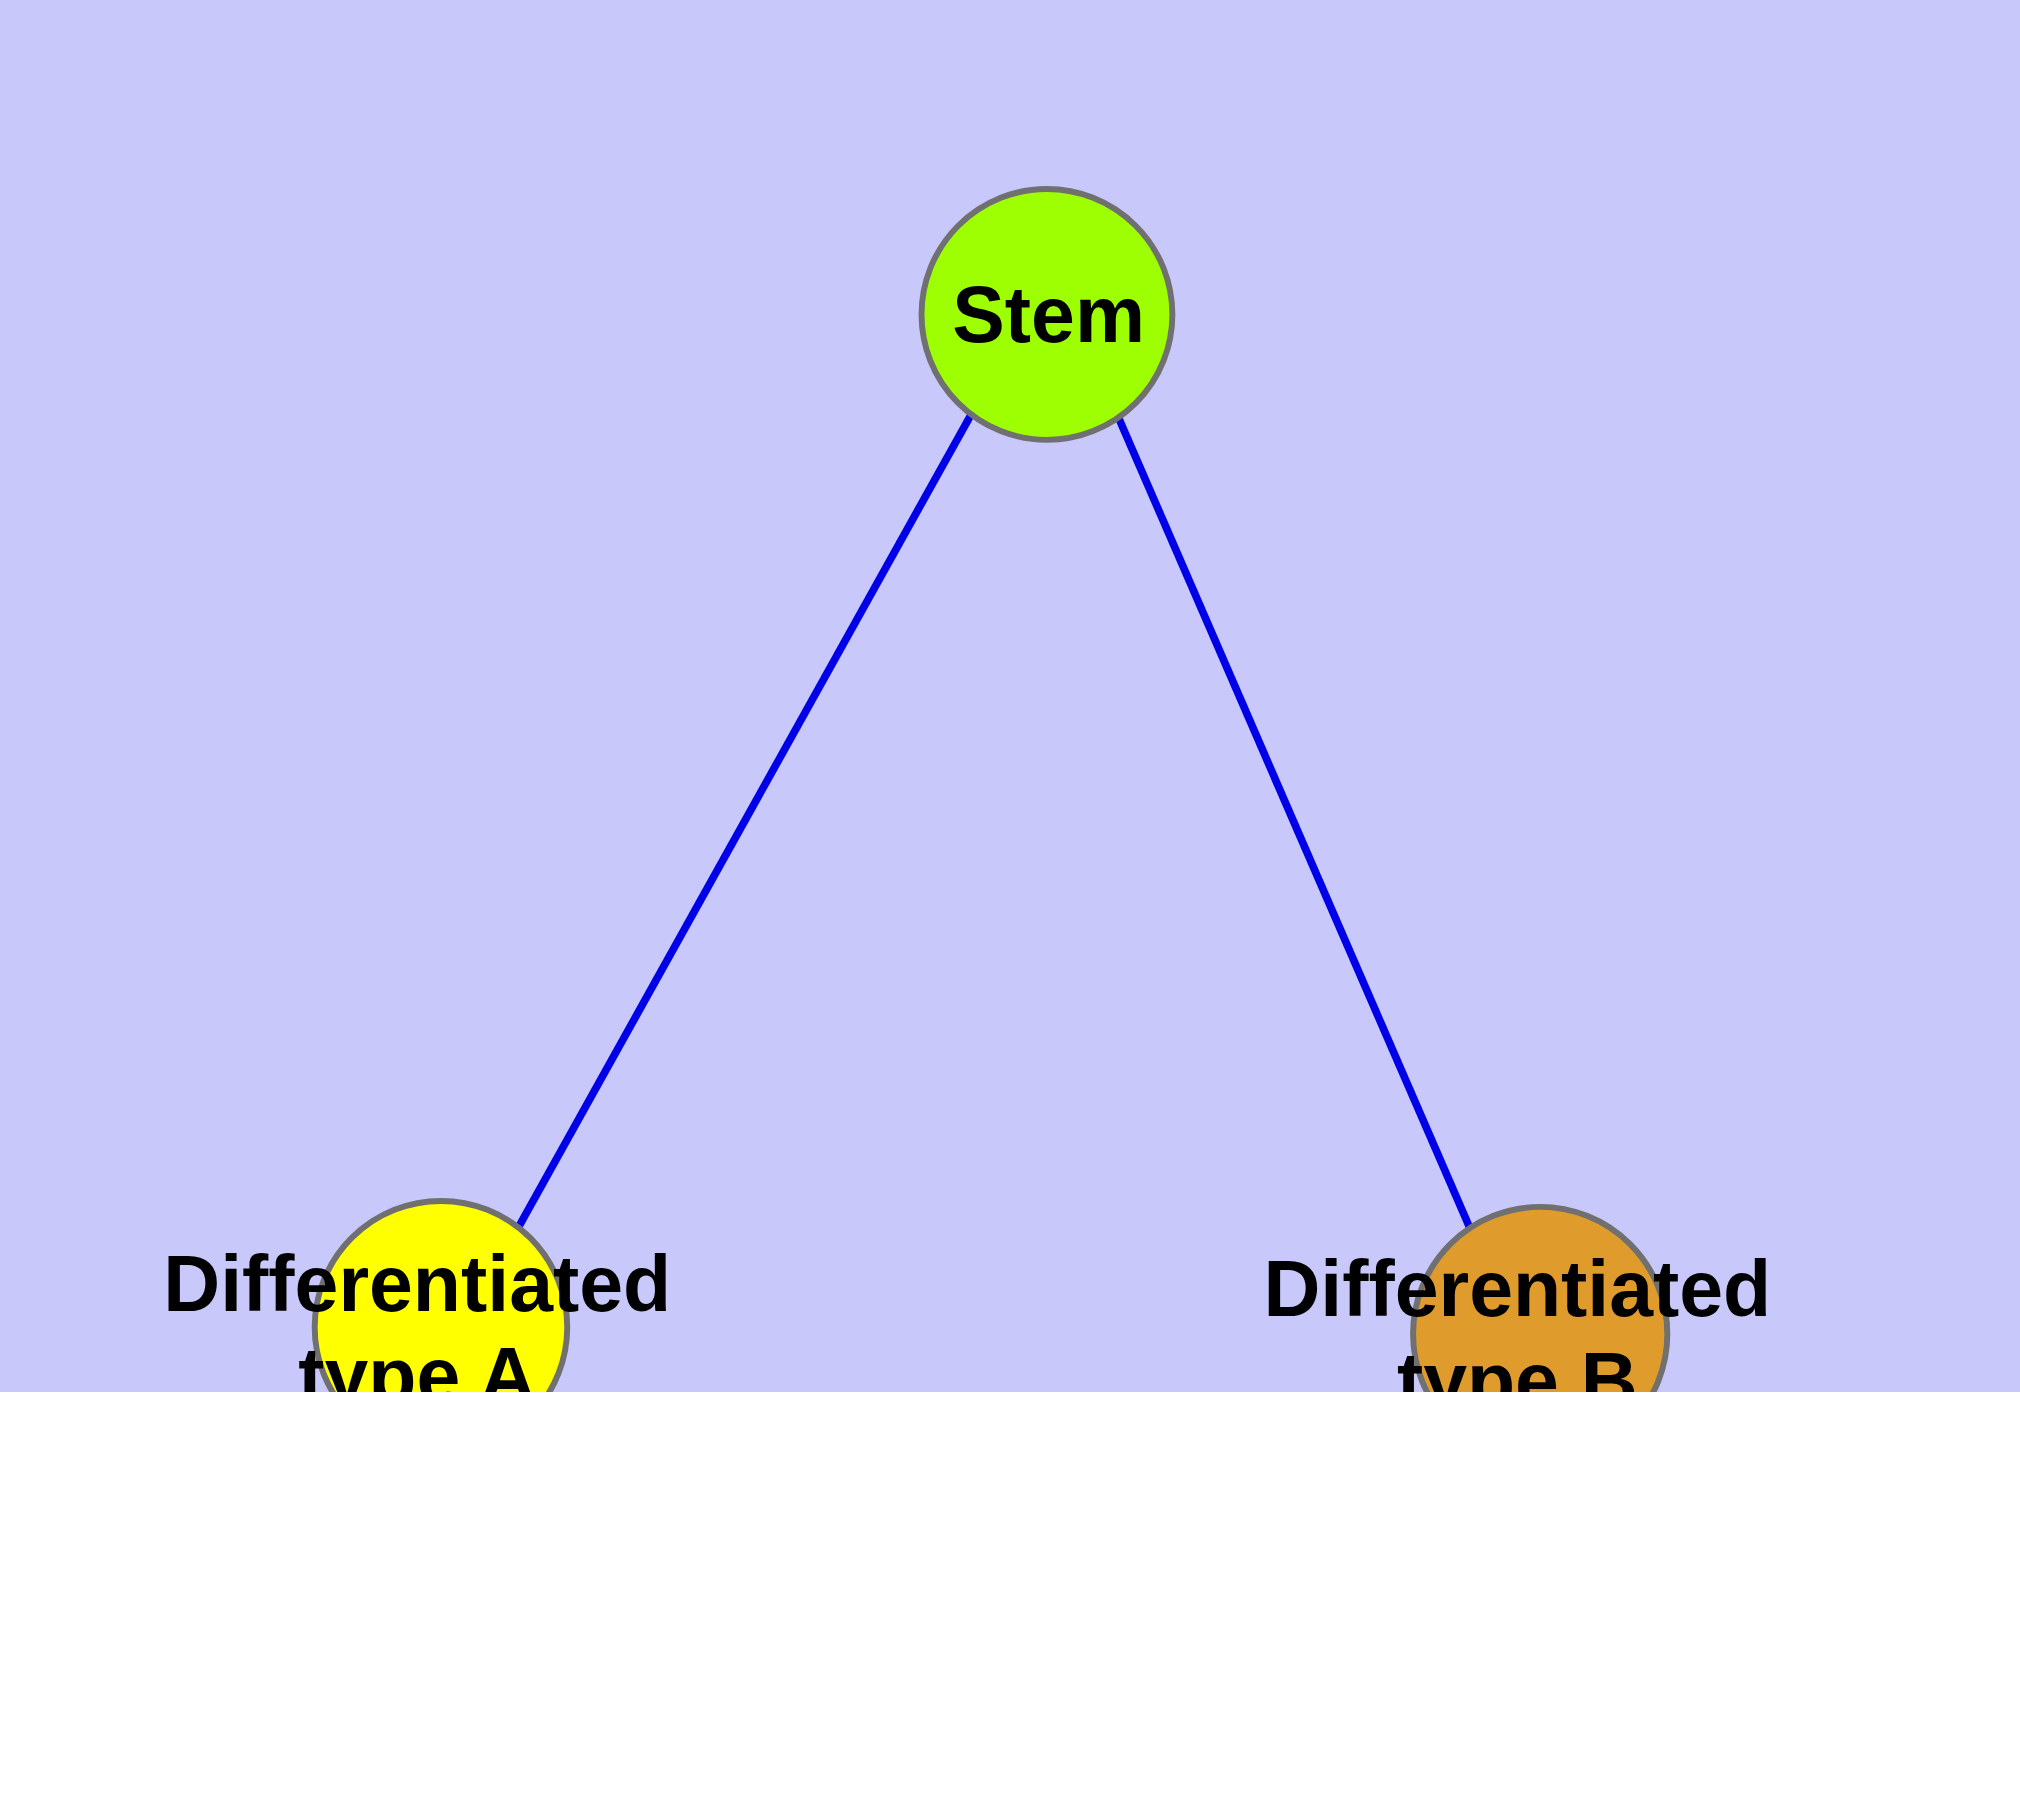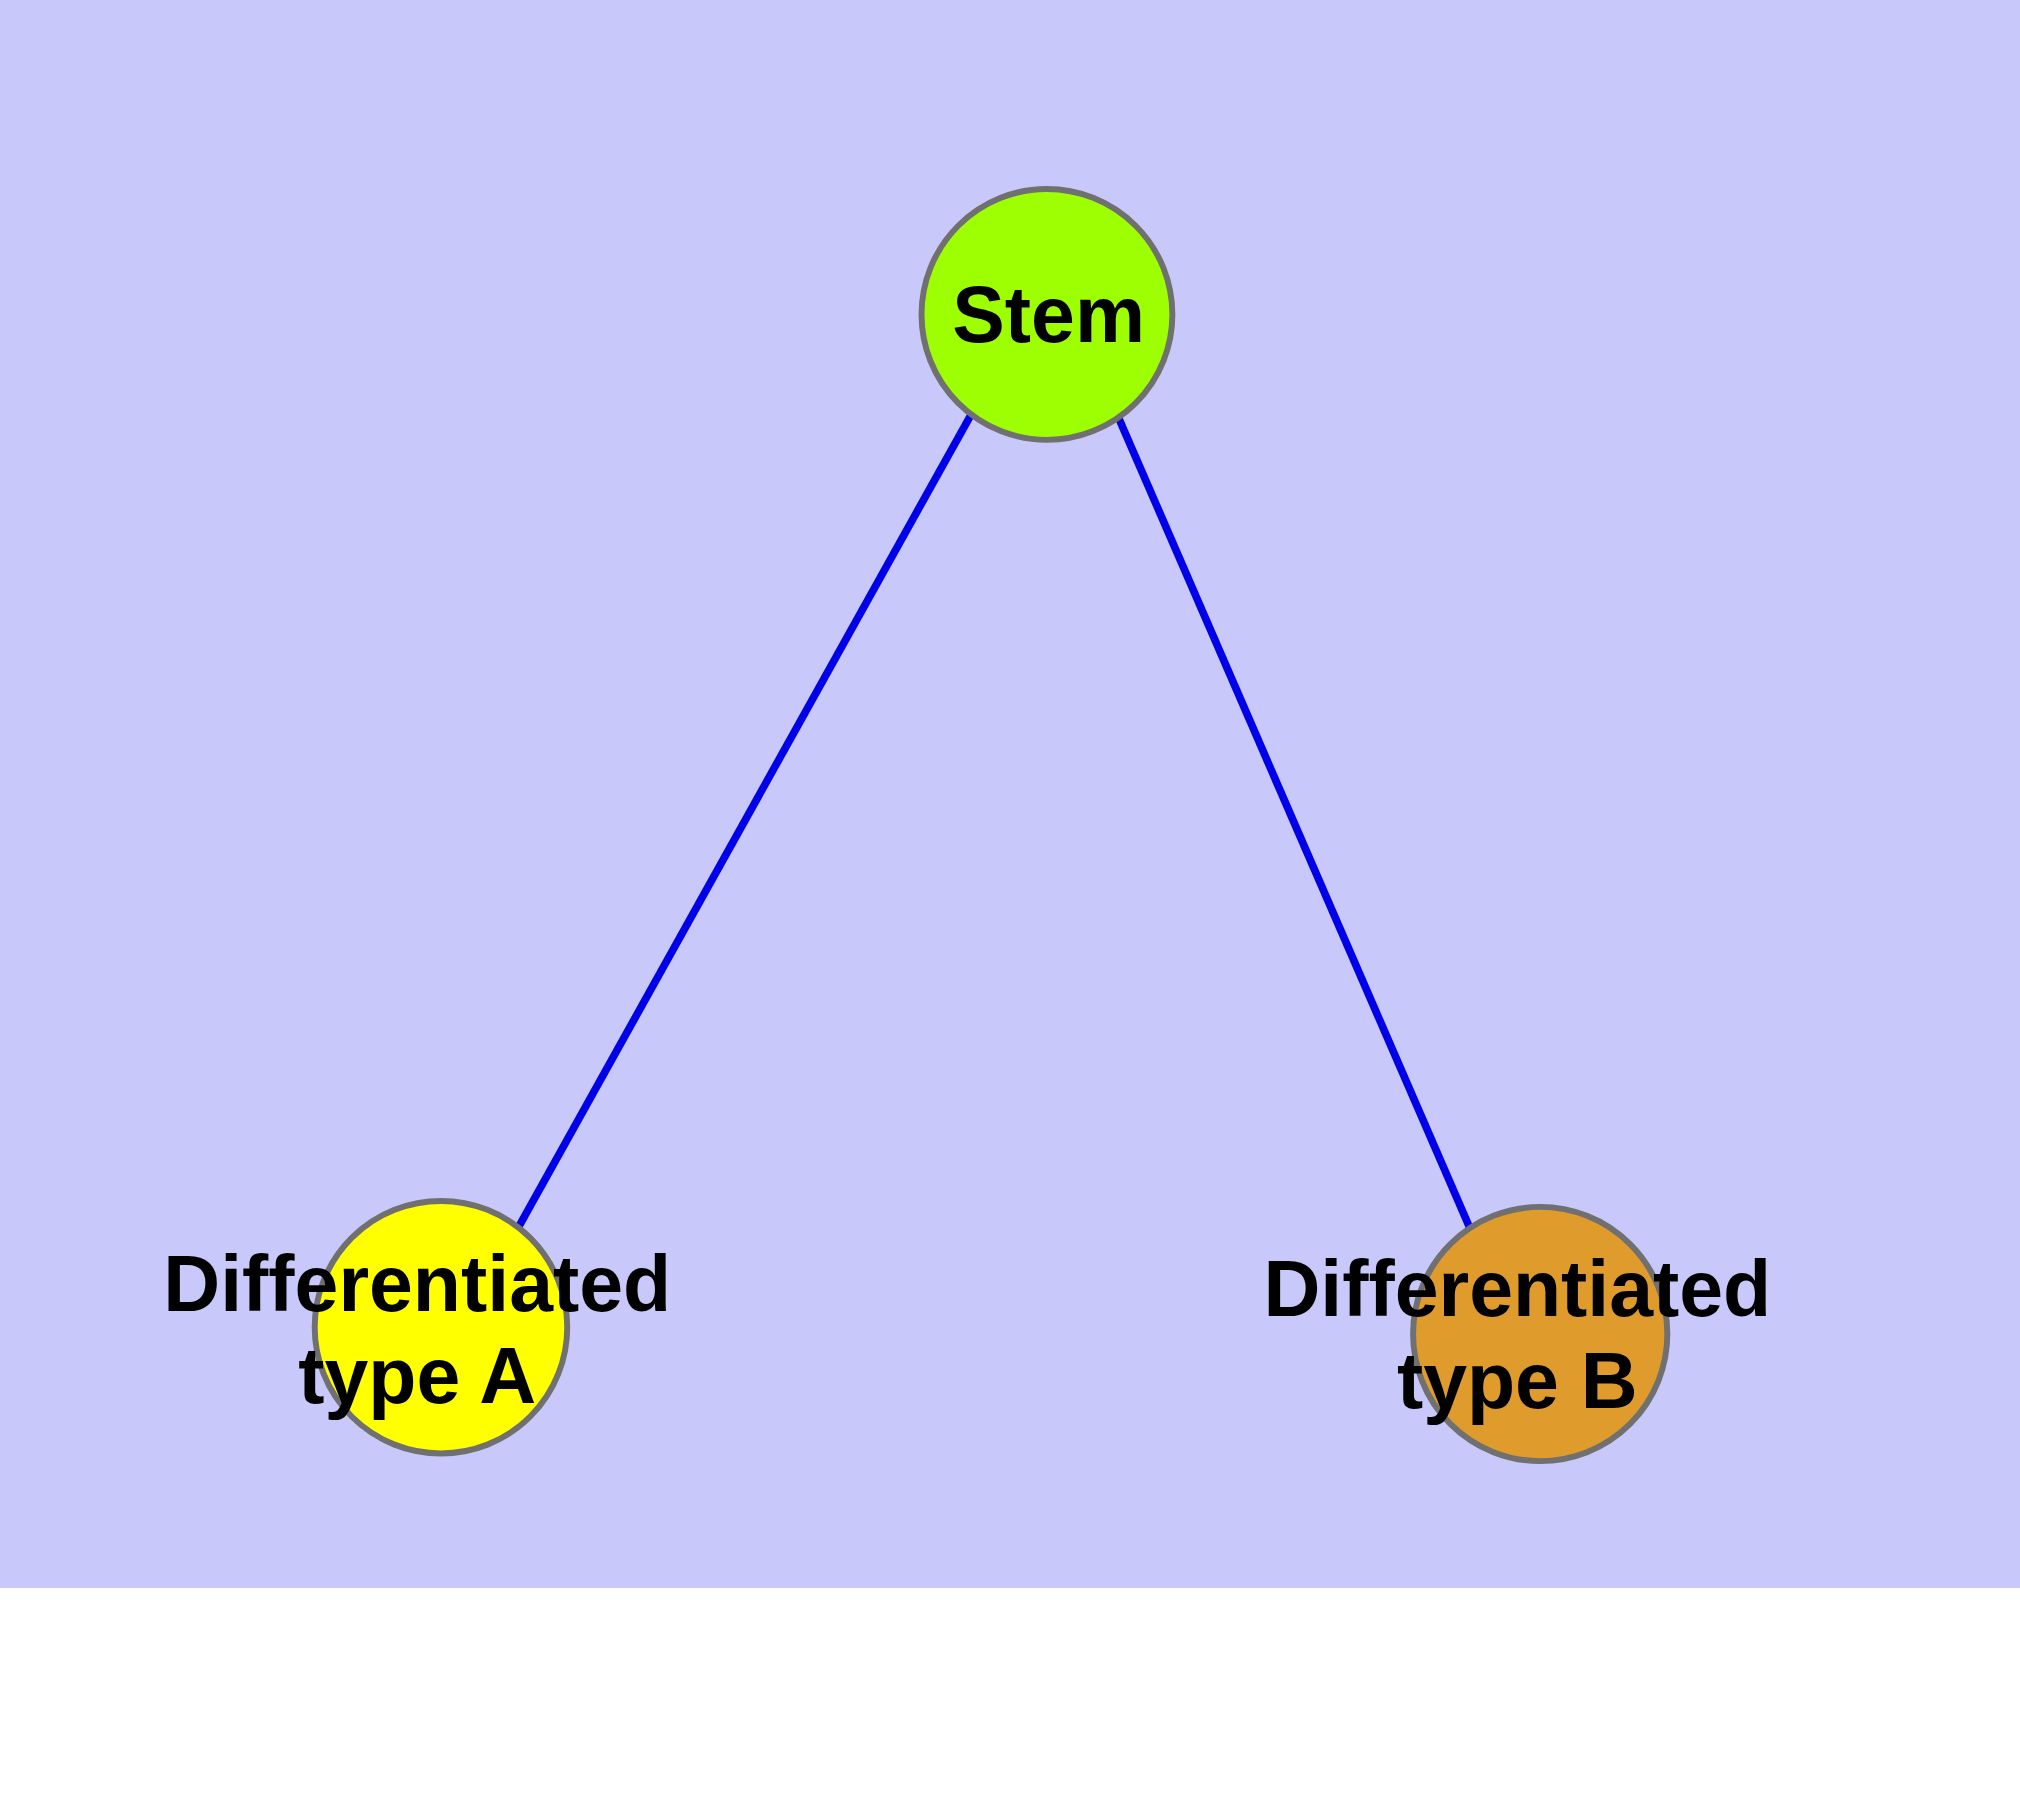--- a/index.html
+++ b/index.html
@@ -33,21 +33,21 @@
     font-weight: bold;
     fill: #000000;
     font-family: "Liberation Sans", "DejaVu Sans", sans-serif;
     paint-order: normal;
     white-space: pre;
   }
 </style>
 </head>
 <body>
 
-<div id="canvas" style="width: 2021px; height: 1588px;">
+<div id="canvas" style="width: 2021px; height: 1392px;">
 
   <div id="graph-background" style="background: rgb(200, 200, 250);"></div>
 
   <svg id="graph-svg" viewBox="0 0 2384 2138" xmlns="http://www.w3.org/2000/svg" style="width: 2021px; height: 1812px;">
     <g id="edges-layer">
         <line x1="1145" y1="490" x2="612" y2="1447" stroke="#0000e8" stroke-width="9" stroke-linecap="butt"></line>
         <line x1="1320" y1="494" x2="1734" y2="1449" stroke="#0000e8" stroke-width="9" stroke-linecap="butt"></line>
       </g>
     <g id="nodes-layer">
         <circle cx="1235" cy="371" r="148" fill="#9efe02" stroke="#707070" stroke-width="7"></circle>

